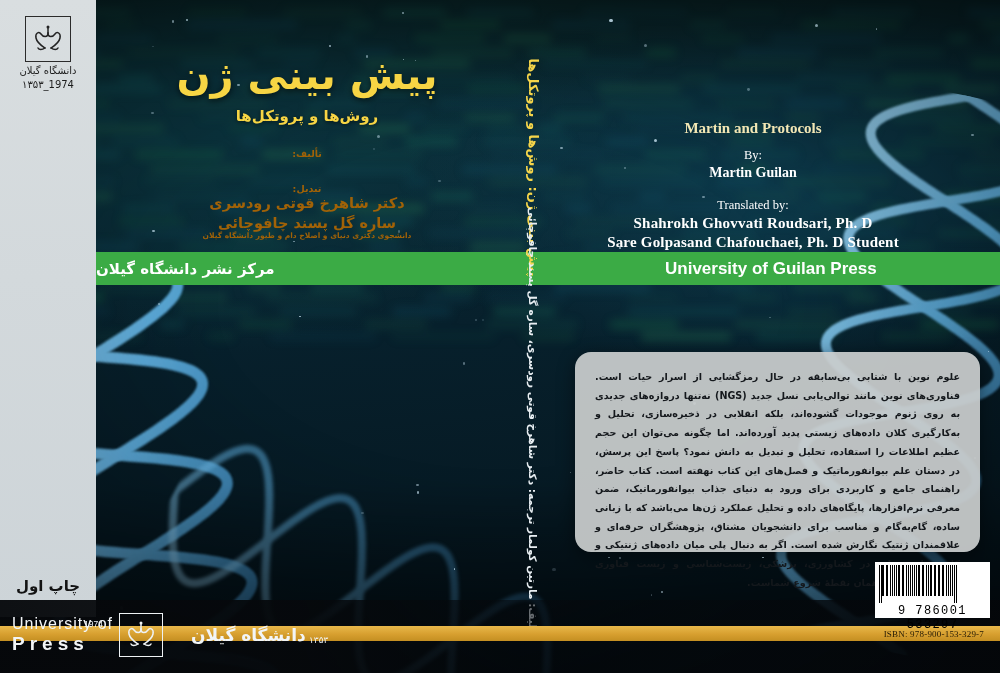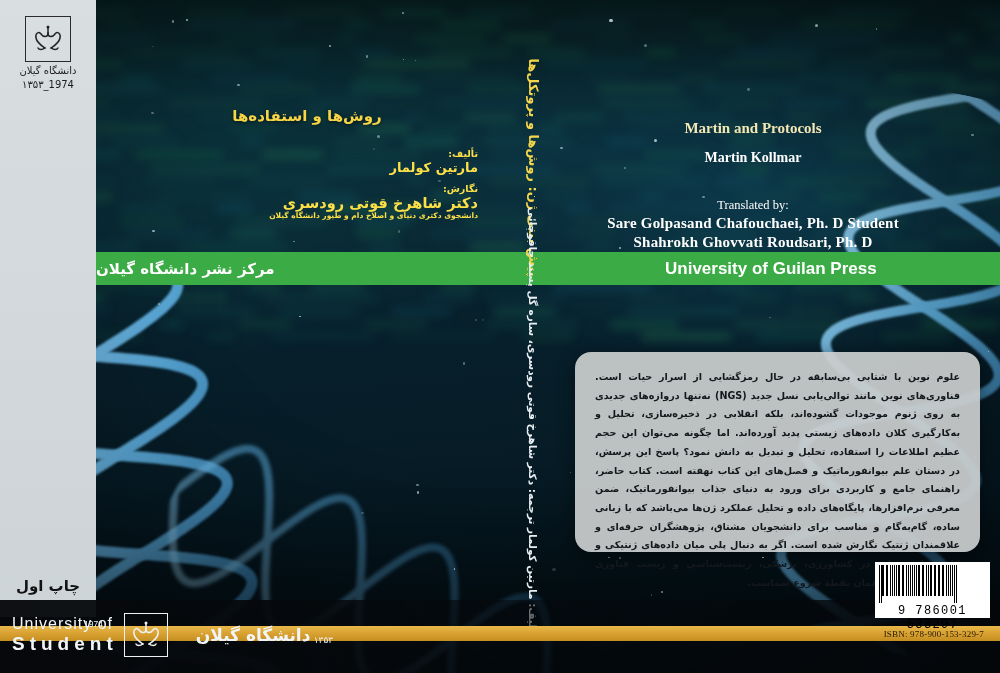--- a/index.html
+++ b/index.html
@@ -102,22 +102,22 @@
     font-family:"DejaVu Sans",sans-serif;font-size:40px;letter-spacing:0px;
     text-shadow:0 2px 6px rgba(0,0,0,.6);
   }
   #fa-sub{
     position:absolute;right:22px;top:107px;left:40px;text-align:center;
     direction:rtl;color:#f7d544;font-weight:bold;
     font-family:"DejaVu Sans",sans-serif;font-size:15px;
     text-shadow:0 1px 4px rgba(0,0,0,.6);
   }
   .fa-block{
-    position:absolute;left:40px;right:22px;direction:rtl;
-    font-family:"DejaVu Sans",sans-serif;color:#fde047;
+    position:absolute;left:40px;right:22px;text-align:center;direction:rtl;
+    font-family:"DejaVu Sans",sans-serif;color:#a16207;
   }
   .fa-lbl{font-size:9.5px;font-weight:bold;}
   .fa-nm{font-size:13px;font-weight:bold;margin-top:1px;}
   .fa-nm-lg{font-size:14.5px;font-weight:bold;margin-top:1px;}
   .fa-aff{font-size:7.5px;font-weight:bold;margin-top:0px;}
 
   
   #back{position:absolute;left:566px;top:0;width:434px;height:252px;}
   #en-title{
     position:absolute;left:0;right:60px;top:60px;text-align:center;
@@ -665,45 +665,47 @@
           </g>
         </svg>
       </div>
       <div class="flap-fa">دانشگاه گیلان</div>
       <div class="flap-year">۱۳۵۳_1974</div>
     </div>
     <div id="flap-edition">چاپ اول</div>
   </div>
 
   <div id="front">
-    <div id="fa-sub">روش‌ها و استفاده‌ها</div>
+    <div id="fa-title">پیش بینی ژن</div>
+    <div id="fa-sub">روش‌ها و پروتکل‌ها</div>
 
     <div class="fa-block" style="top:148px">
       <div class="fa-lbl">تألیف:</div>
-      <div class="fa-nm">مارتین کولمار</div>
     </div>
 
     <div class="fa-block" style="top:183px">
-      <div class="fa-lbl">نگارش:</div>
+      <div class="fa-lbl">تبدیل:</div>
       <div class="fa-nm-lg">دکتر شاهرخ قوتی رودسری</div>
+      <div class="fa-nm-lg" style="margin-top:4px">ساره گل پسند چافوچائی</div>
       <div class="fa-aff">دانشجوی دکتری دنیای و اصلاح دام و طیور دانشگاه گیلان</div>
     </div>
   </div>
 
   <div id="back">
     <div id="en-sub">Martin and Protocols</div>
 
     <div class="en-block" style="top:148px">
-      <div class="en-nm">Martin Kollmar</div>
+      <div class="en-lbl">By:</div>
+      <div class="en-nm">Martin Guilan</div>
     </div>
 
     <div class="en-block" style="top:198px">
       <div class="en-lbl">Translated by:</div>
+      <div class="en-tr">Shahrokh Ghovvati Roudsari, Ph. D</div>
       <div class="en-tr">Sare Golpasand Chafouchaei, Ph. D Student</div>
-      <div class="en-tr">Shahrokh Ghovvati Roudsari, Ph. D</div>
     </div>
   </div>
 
   <div class="greenband" id="green-fa">
     <div class="gb-text">مرکز نشر دانشگاه گیلان</div>
   </div>
   <div class="greenband" id="green-spine"></div>
   <div class="greenband" id="green-en">
     <div class="gb-text">University of Guilan Press</div>
   </div>
@@ -718,21 +720,21 @@
   </div>
 
   <div id="bottom-band"></div>
   <div id="gold-stripe"></div>
 
   <div id="ug-logo">
     <div style="position:relative;">
       <div class="ug-year">1974</div>
       <div class="ug-en">
         <div class="l1">University of</div>
-        <div class="l2">Student</div>
+        <div class="l2">Press</div>
       </div>
     </div>
     <div class="ug-mark">
       <svg width="34" height="34" viewBox="0 0 34 34" aria-hidden="true">
         <g fill="none" stroke="#eef2f4" stroke-width="1.5" stroke-linecap="round">
           <path d="M17 6 v5"></path>
           <circle cx="17" cy="5" r="1.5" fill="#eef2f4" stroke="none"></circle>
           <path d="M17 11 C17 16 12 15 10 12 C8 9 4 11 5 16 C6 21 11 24 14 26"></path>
           <path d="M17 11 C17 16 22 15 24 12 C26 9 30 11 29 16 C28 21 23 24 20 26"></path>
           <path d="M14 26 C11 28 8 28 7 26"></path>

